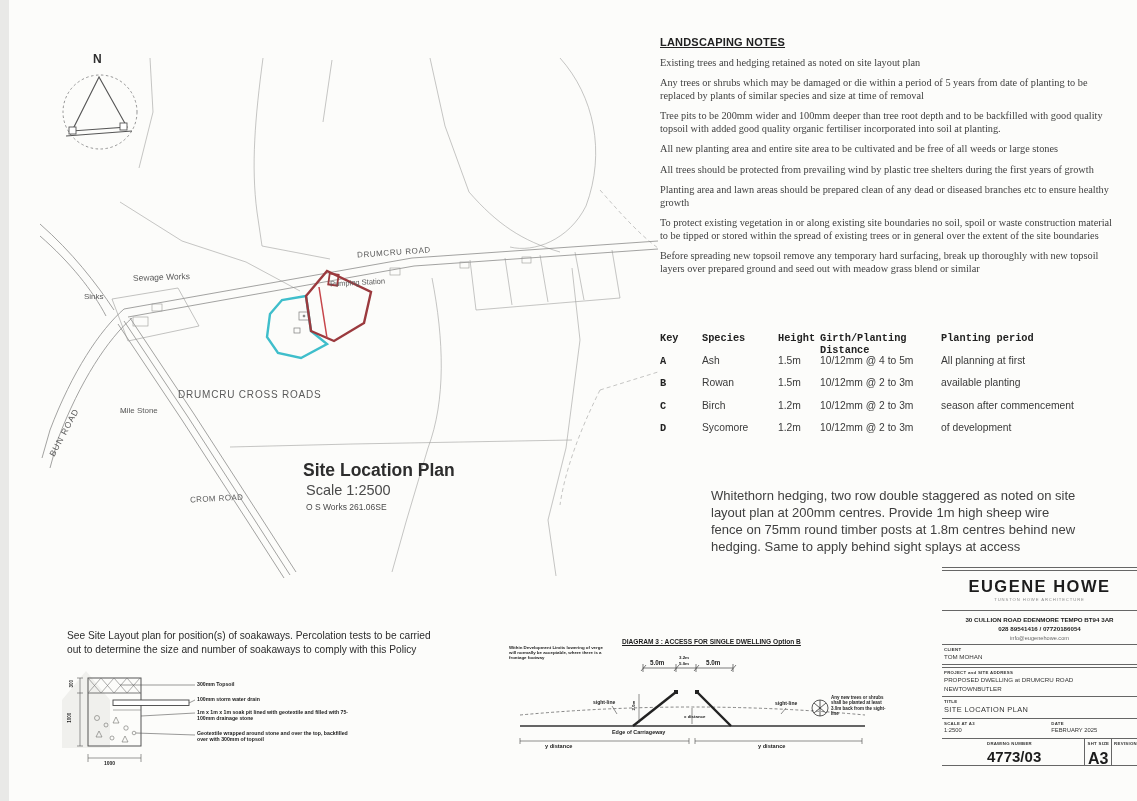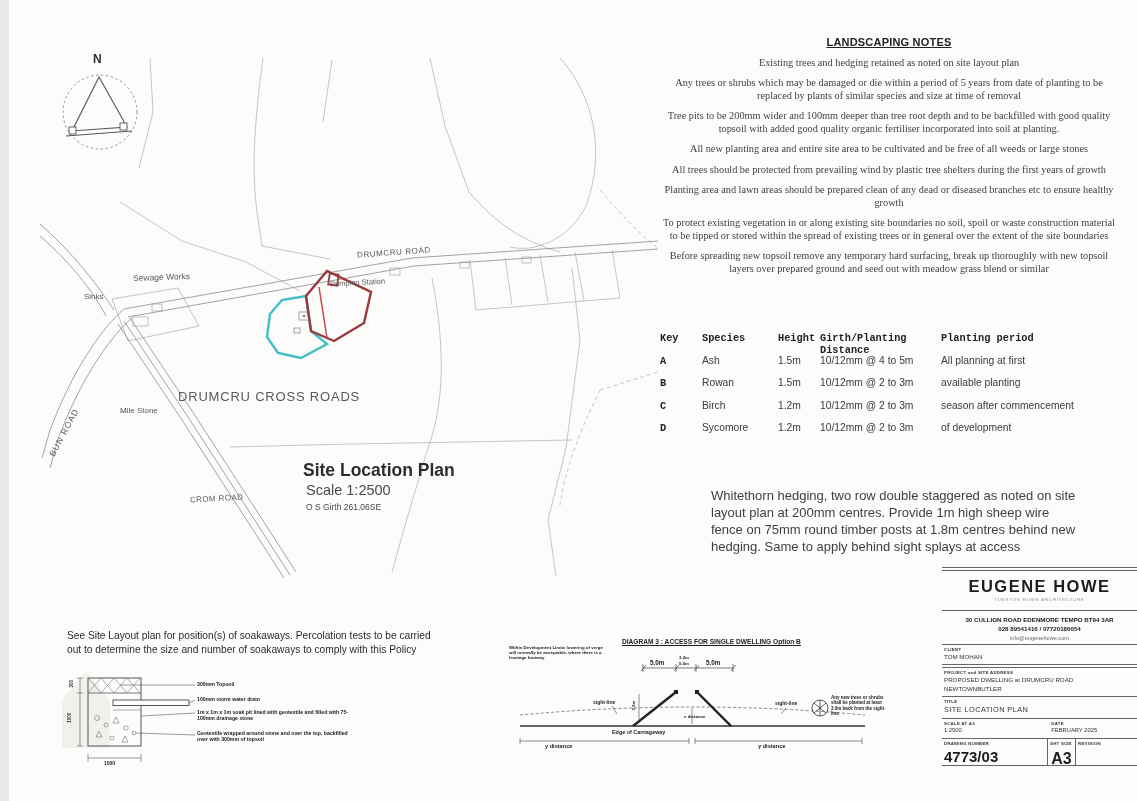--- a/index.html
+++ b/index.html
@@ -2,21 +2,21 @@
 <html><head>
 <meta charset="utf-8">
 <style>
   html,body{margin:0;padding:0;background:#fcfcfa;}
   .sheet{position:relative;width:1137px;height:801px;background:#fcfcfa;overflow:hidden;
          font-family:"Liberation Sans",sans-serif;color:#3a3a3a;}
   .abs{position:absolute;}
   .nowrap{white-space:nowrap;}
   svg{position:absolute;overflow:visible;}
   
-  .notes{left:660px;top:36px;width:458px;text-align:center;}
+  .notes{left:660px;top:36px;width:458px;}
   .notes h3, .sched h3{font-size:11px;margin:0 0 9px 0;letter-spacing:.2px;
       text-decoration:underline;color:#222;font-weight:bold;}
   .notes p{font-size:10.3px;line-height:1.24;margin:0 0 7.5px 0;color:#3f3f3f;font-family:Liberation Serif, serif;}
   .sched{left:660px;top:332px;width:456px;}
   .grid{display:grid;grid-template-columns:42px 76px 42px 121px 1fr;grid-auto-rows:22.5px;
         font-size:10.3px;align-items:start;}
   .grid .h{font-weight:bold;color:#222;font-family:Liberation Mono, monospace;}
   .hedge{left:711px;top:488px;width:366px;font-size:13px;line-height:1.3;color:#3f3f3f;}
   .soaknote{left:67px;top:629px;width:372px;font-size:10.2px;line-height:1.35;color:#2c2c2c;}
   
@@ -114,28 +114,28 @@
 
     <polygon points="306,296 327,271 371,292 364,323 334,341 311,331" fill="none" stroke-width="2.4" stroke="#9b3a3e"></polygon>
     <path d="M319,287 L327,338" fill="none" stroke-width="1.5" stroke="#c6454a"></path>
     <rect x="329" y="274" width="9" height="11" fill="none" stroke-width="1.8" transform="rotate(8 333 279)" stroke="#9b3a3e"></rect>
   </svg>
 
   <span class="abs maplbl" style="left:357px;top:248px;font-size:8px;letter-spacing:.6px;transform:rotate(-4deg);">DRUMCRU ROAD</span>
   <span class="abs maplbl" style="left:330px;top:278px;font-size:7.5px;transform:rotate(-3deg);">Pumping Station</span>
   <span class="abs maplbl" style="left:133px;top:272px;font-size:8.5px;transform:rotate(-2deg);">Sewage Works</span>
   <span class="abs maplbl" style="left:84px;top:292px;font-size:8px;">Sinks</span>
-  <span class="abs maplbl" style="left:136px;top:389px;font-size:13px;letter-spacing:.8px;padding-left:42px;">DRUMCRU CROSS ROADS</span>
+  <span class="abs maplbl" style="left:136px;top:389px;font-size:10px;letter-spacing:.8px;padding-left:42px;">DRUMCRU CROSS ROADS</span>
   <span class="abs maplbl" style="left:120px;top:406px;font-size:8px;">Mile Stone</span>
   <span class="abs maplbl" style="left:56px;top:448px;font-size:8.5px;letter-spacing:1px;transform:rotate(-62deg);transform-origin:0 100%;">BUN ROAD</span>
   <span class="abs maplbl" style="left:190px;top:494px;font-size:8px;letter-spacing:.4px;transform:rotate(-3deg);">CROM ROAD</span>
 
   <span class="abs maptitle" style="left:303px;top:460px;">Site Location Plan</span>
   <span class="abs mapscale" style="left:306px;top:482px;">Scale 1:2500</span>
-  <span class="abs mapos" style="left:306px;top:502px;">O S Girth 261.06SE</span>
+  <span class="abs mapos" style="left:306px;top:502px;">O S Works 261.06SE</span>
 
   <div class="abs notes">
     <h3>LANDSCAPING NOTES</h3>
     <p>Existing trees and hedging retained as noted on site layout plan</p>
     <p>Any trees or shrubs which may be damaged or die within a period of 5 years from date of planting to be replaced by plants of similar species and size at time of removal</p>
     <p>Tree pits to be 200mm wider and 100mm deeper than tree root depth and to be backfilled with good quality topsoil  with added good quality organic fertiliser incorporated into soil at planting.</p>
     <p>All new planting area and entire site area to be cultivated  and be free of all weeds or large stones</p>
     <p>All trees should be protected from prevailing wind by plastic tree shelters during the first years of growth</p>
     <p>Planting area and lawn areas should be prepared clean of any dead or diseased branches etc to ensure healthy growth</p>
     <p>To protect existing vegetation in or along existing site boundaries no soil, spoil  or waste construction material to be tipped or stored within the spread of existing trees or in general over the extent of the site boundaries</p>
@@ -295,21 +295,21 @@
         <div class="cap">SCALE AT A3</div>
         <div class="val" style="font-size:5.8px;">1:2500</div>
       </div>
       <div style="width:45%;">
         <div class="cap">DATE</div>
         <div class="val" style="font-size:5.8px;">FEBRUARY 2025</div>
       </div>
     </div>
     <div class="rule"></div>
     <div class="two" style="height:26px;">
-      <div style="width:105px;">
+      <div style="width:105px;margin-left:43px;">
         <div class="cap">DRAWING NUMBER</div>
         <div class="dn">4773/03</div>
       </div>
       <div style="width:27px;border-left:1px solid #666;">
         <div class="cap">SHT SIZE</div>
         <div class="a3">A3</div>
       </div>
       <div style="flex:1;border-left:1px solid #666;">
         <div class="cap">REVISION</div>
       </div>

